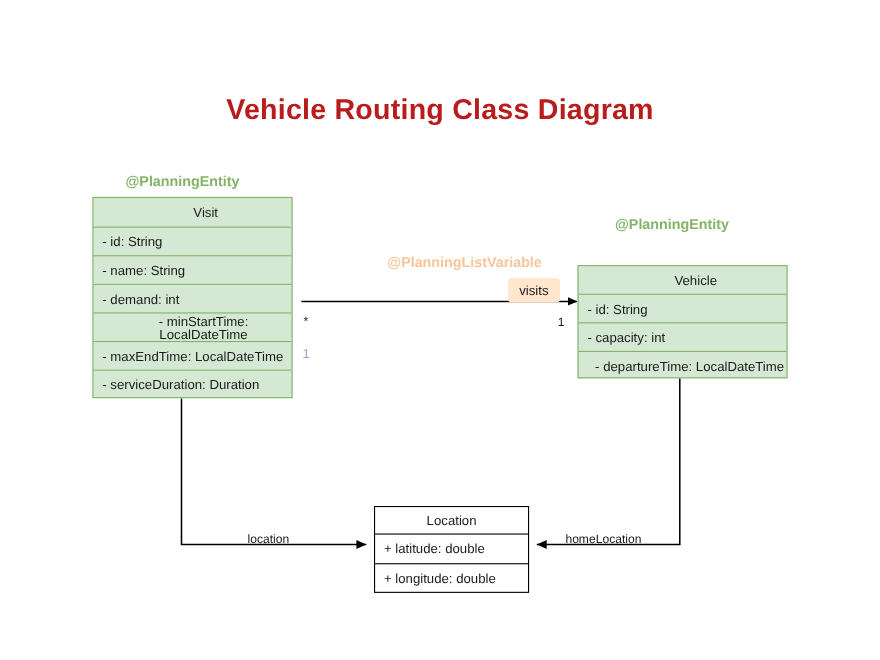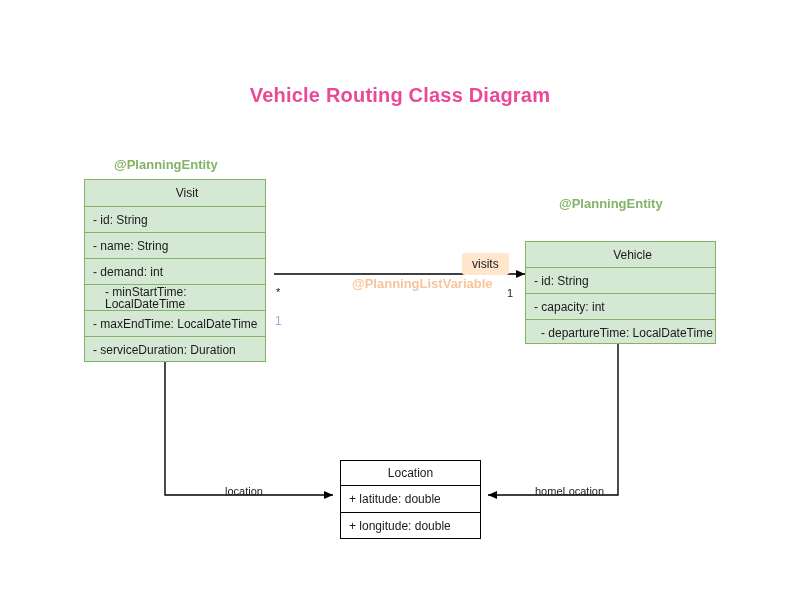--- a/index.html
+++ b/index.html
@@ -26,23 +26,23 @@
     height: 600px;
     pointer-events: none;
   }
 
   .diagram-title {
     position: absolute;
     left: 0;
     top: 84px;
     width: 800px;
     text-align: center;
-    font-size: 20px;
+    font-size: 26px;
     font-weight: bold;
-    color: #ec4899;
+    color: #b91c1c;
     letter-spacing: 0.2px;
   }
 
   
   .uml-class {
     position: absolute;
     box-sizing: border-box;
     border: 1px solid #000000;
     background: #ffffff;
   }
@@ -67,20 +67,21 @@
     border-bottom: 1px solid #82b366;
     padding-left: 24px;
   }
   .uml-row.attr {
     justify-content: flex-start;
     padding-left: 8px;
     border-bottom: 1px solid #000000;
   }
   .green .uml-row.attr {
     border-bottom: 1px solid #82b366;
+    text-align: center;
   }
   .uml-row.attr.last {
     border-bottom: none;
   }
 
   
   .annotation {
     position: absolute;
     font-size: 13px;
     font-weight: bold;
@@ -157,27 +158,27 @@
     <div class="uml-row attr" style="height:26px;">- capacity: int</div>
     <div class="uml-row attr last" style="height:25px;padding-left:15px;">- departureTime: LocalDateTime</div>
   </div>
 
   <div class="uml-class" style="left:340px; top:460px; width:141px; height:79px;">
     <div class="uml-row header" style="height:25px;">Location</div>
     <div class="uml-row attr" style="height:27px;">+ latitude: double</div>
     <div class="uml-row attr last" style="height:26px;">+ longitude: double</div>
   </div>
 
-  <div class="annotation listvar" style="left:352px; top:231px;margin-top:45px;">@PlanningListVariable</div>
+  <div class="annotation listvar" style="left:352px; top:231px;">@PlanningListVariable</div>
 
   <div class="edge-label boxed" style="left:430px; top:253px;margin-left:32px;">visits</div>
 
   <div class="mult" style="left:276px; top:286px;">*</div>
 
   <div class="mult lavender" style="left:275px; top:314px;">1</div>
 
   <div class="mult" style="left:507px; top:287px;">1</div>
 
   <div class="edge-label" style="left:225px; top:485px;">location</div>
 
-  <div class="edge-label" style="left:535px; top:485px;">homeLocation</div>
+  <div class="edge-label" style="left:514px; top:485px;">homeLocation</div>
 
 </div>
 
 </body></html>

